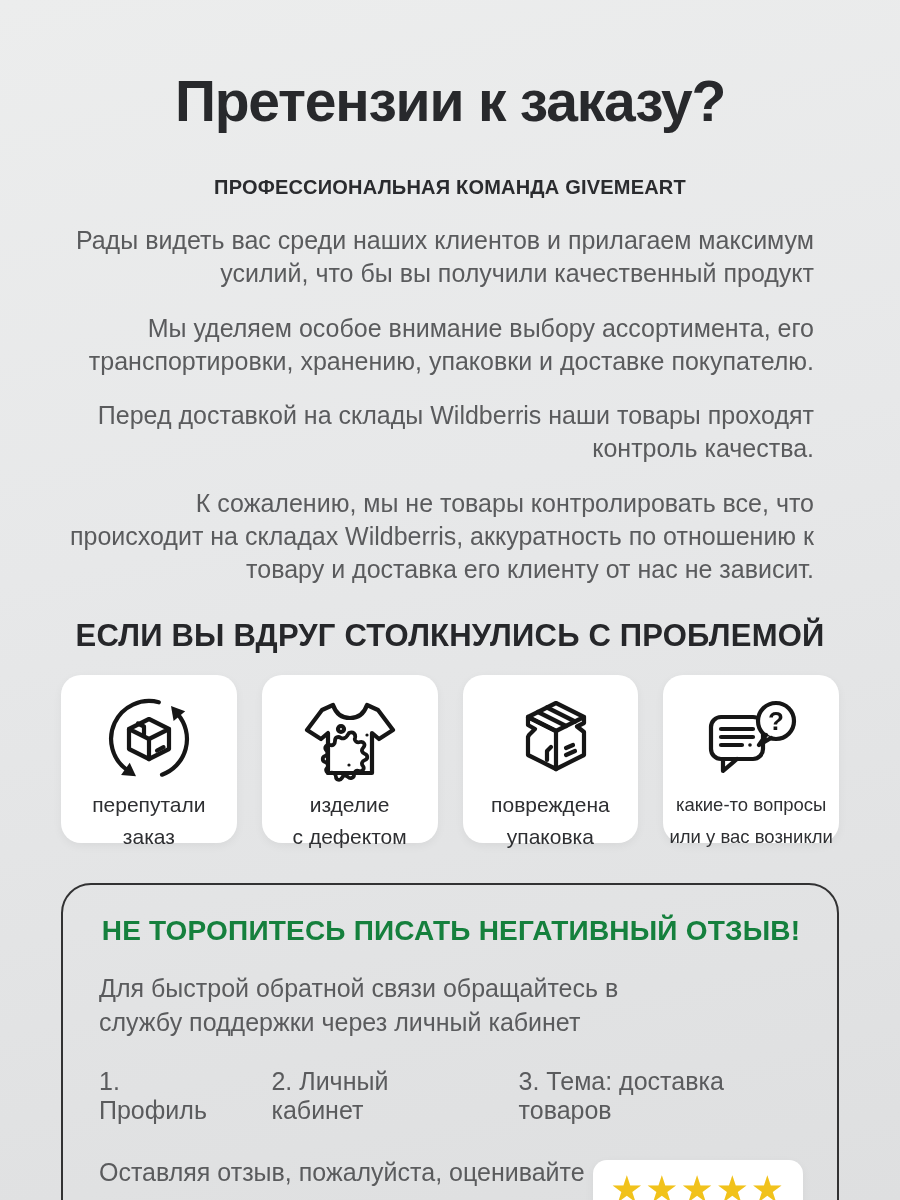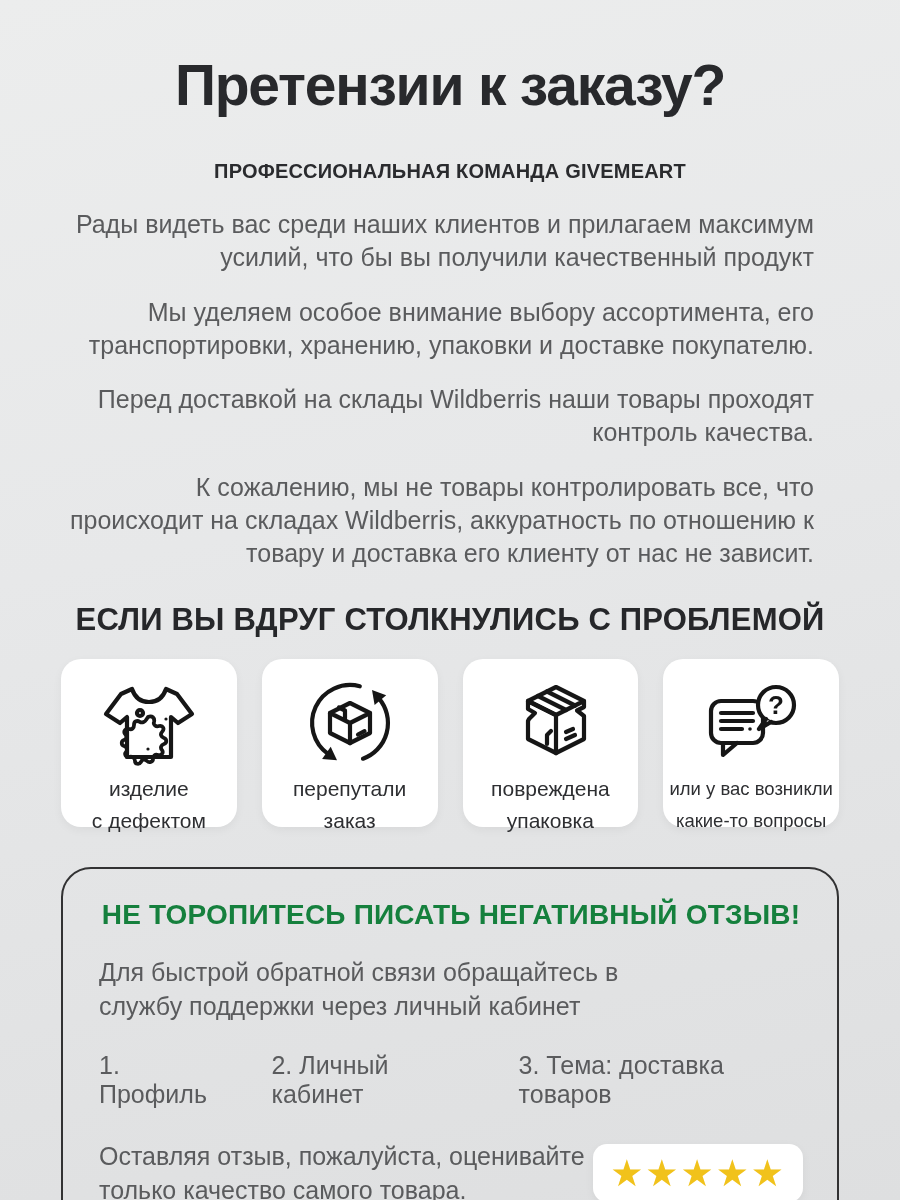--- a/index.html
+++ b/index.html
@@ -6,21 +6,21 @@
   body{
     width:900px;height:1200px;
     background:linear-gradient(168deg,#eceded 0%,#e7e8e9 42%,#dedfe0 100%);
     font-family:"Liberation Sans","DejaVu Sans",sans-serif;
     color:#26272a;
     overflow:hidden;
   }
   .page{width:900px;height:1200px;position:relative;}
 
   .title{
-    margin:0;padding-top:52px;
+    margin:0;padding-top:68px;
     text-align:center;
     font-size:57px;font-weight:700;letter-spacing:-1.2px;
     color:#28292c;
   }
   .subtitle{
     margin-top:42px;
     text-align:center;
     font-size:20px;font-weight:700;letter-spacing:.2px;
     color:#2a2b2e;
   }
@@ -108,36 +108,20 @@
   <div class="paras">
     <p>Рады видеть вас среди наших клиентов и прилагаем максимум усилий, что бы вы получили качественный продукт</p>
     <p>Мы уделяем особое внимание выбору ассортимента, его транспортировки, хранению, упаковки и доставке покупателю.</p>
     <p>Перед доставкой на склады Wildberris наши товары  проходят контроль качества.</p>
     <p>К сожалению, мы не товары контролировать все, что происходит на складах Wildberris, аккуратность по отношению к товару и доставка его клиенту от нас не зависит.</p>
   </div>
 
   <div class="problems-heading">ЕСЛИ ВЫ ВДРУГ СТОЛКНУЛИСЬ С ПРОБЛЕМОЙ</div>
 
   <div class="cards">
-
-    <div class="card">
-      <div class="icon">
-        <svg width="100" height="100" viewBox="0 0 100 100" fill="none" stroke="#161616" stroke-width="4.2" stroke-linecap="round" stroke-linejoin="round">
-          <path d="M33 16 L22 21 L7 41 L21 50 L28 44 L28 84 L72 84 L72 44 L79 50 L93 41 L78 21 L67 16 C64 25 58 29 50 29 C42 29 36 25 33 16 Z"></path>
-          <path d="M49 44 c4 -2 7 1 6 5 c-1 3 2 5 5 4 c4 -1 6 3 3 6 c-2 2 -1 5 2 6 c3 1 3 5 0 6 c-3 1 -4 4 -2 6 c2 3 -1 6 -4 5 c-3 -1 -5 1 -5 4 c0 3 -4 4 -6 2 c-2 -2 -5 -2 -6 1 c-2 3 -6 2 -6 -1 c0 -3 -3 -5 -6 -4 c-3 1 -5 -3 -3 -5 c2 -2 1 -5 -2 -6 c-3 -1 -3 -5 0 -6 c3 -1 3 -4 1 -6 c-2 -3 1 -6 4 -5 c3 1 5 -1 5 -4 c0 -4 3 -5 6 -3 c2 1 5 0 6 -2 z" stroke-width="3.8"></path>
-          <circle cx="41" cy="40" r="3"></circle>
-          <circle cx="67" cy="46" r="1.6" fill="#161616" stroke="none"></circle>
-          <circle cx="49" cy="76" r="1.6" fill="#161616" stroke="none"></circle>
-        </svg>
-      </div>
-      <div class="card-label">
-        <div>изделие</div>
-        <div>с дефектом</div>
-      </div>
-    </div>
 
     <div class="card">
       <div class="icon">
         <svg width="100" height="100" viewBox="0 0 100 100" fill="none" stroke="#161616" stroke-width="4.2" stroke-linecap="round" stroke-linejoin="round">
           <path d="M59.8 13.3 A38 38 0 0 0 28.2 81.1"></path>
           <path d="M63 85.7 A38 38 0 0 0 79.1 25.6"></path>
           <polygon points="37,87.3 22.1,86 30.7,73.7" fill="#161616" stroke="none"></polygon>
           <polygon points="72,17.1 74.6,31.9 86.2,22.3" fill="#161616" stroke="none"></polygon>
           <path d="M50 30 L70 40 L50 50 L30 40 Z"></path>
           <path d="M30 40 L30 60 L50 70 L50 50"></path>
@@ -148,20 +132,36 @@
       </div>
       <div class="card-label">
         <div>перепутали</div>
         <div>заказ</div>
       </div>
     </div>
 
     <div class="card">
       <div class="icon">
         <svg width="100" height="100" viewBox="0 0 100 100" fill="none" stroke="#161616" stroke-width="4.2" stroke-linecap="round" stroke-linejoin="round">
+          <path d="M33 16 L22 21 L7 41 L21 50 L28 44 L28 84 L72 84 L72 44 L79 50 L93 41 L78 21 L67 16 C64 25 58 29 50 29 C42 29 36 25 33 16 Z"></path>
+          <path d="M49 44 c4 -2 7 1 6 5 c-1 3 2 5 5 4 c4 -1 6 3 3 6 c-2 2 -1 5 2 6 c3 1 3 5 0 6 c-3 1 -4 4 -2 6 c2 3 -1 6 -4 5 c-3 -1 -5 1 -5 4 c0 3 -4 4 -6 2 c-2 -2 -5 -2 -6 1 c-2 3 -6 2 -6 -1 c0 -3 -3 -5 -6 -4 c-3 1 -5 -3 -3 -5 c2 -2 1 -5 -2 -6 c-3 -1 -3 -5 0 -6 c3 -1 3 -4 1 -6 c-2 -3 1 -6 4 -5 c3 1 5 -1 5 -4 c0 -4 3 -5 6 -3 c2 1 5 0 6 -2 z" stroke-width="3.8"></path>
+          <circle cx="41" cy="40" r="3"></circle>
+          <circle cx="67" cy="46" r="1.6" fill="#161616" stroke="none"></circle>
+          <circle cx="49" cy="76" r="1.6" fill="#161616" stroke="none"></circle>
+        </svg>
+      </div>
+      <div class="card-label">
+        <div>изделие</div>
+        <div>с дефектом</div>
+      </div>
+    </div>
+
+    <div class="card">
+      <div class="icon">
+        <svg width="100" height="100" viewBox="0 0 100 100" fill="none" stroke="#161616" stroke-width="4.2" stroke-linecap="round" stroke-linejoin="round">
           <path d="M28 28 L56 14 L84 28 L56 42 Z"></path>
           <path d="M38 23 L66 37"></path>
           <path d="M47 18.5 L75 32.5"></path>
           <path d="M28 28 L28 36 L35 40 L29 46 L28 48 L28 66 L56 80 L56 42 Z"></path>
           <path d="M84 28 L84 34 L77 37.5 L84 43 L84 66 L56 80"></path>
           <path d="M47 71 L47 62 L51 58"></path>
           <path d="M66 59 L73 56"></path>
           <path d="M66 66 L75 62"></path>
         </svg>
       </div>
@@ -179,22 +179,22 @@
           <path d="M20 40 L52 40"></path>
           <path d="M20 48 L52 48"></path>
           <path d="M20 56 L41 56"></path>
           <circle cx="49" cy="56" r="1.8" fill="#161616" stroke="none"></circle>
           <circle cx="75" cy="32" r="18" fill="#ffffff"></circle>
           <path d="M65 46 L58 56 L70 49" fill="#ffffff"></path>
           <text x="75" y="41" text-anchor="middle" font-size="26" font-weight="700" fill="#161616" stroke="none" font-family="Liberation Sans, DejaVu Sans, sans-serif">?</text>
         </svg>
       </div>
       <div class="card-label">
+        <div>какие-то вопросы</div>
         <div>или у вас возникли</div>
-        <div>какие-то вопросы</div>
       </div>
     </div>
 
   </div>
 
   <div class="notice">
     <div class="notice-heading">НЕ ТОРОПИТЕСЬ ПИСАТЬ НЕГАТИВНЫЙ ОТЗЫВ!</div>
     <div class="notice-body">Для быстрой обратной связи обращайтесь в службу поддержки через личный кабинет</div>
     <div class="steps">
       <span>1. Профиль</span>

